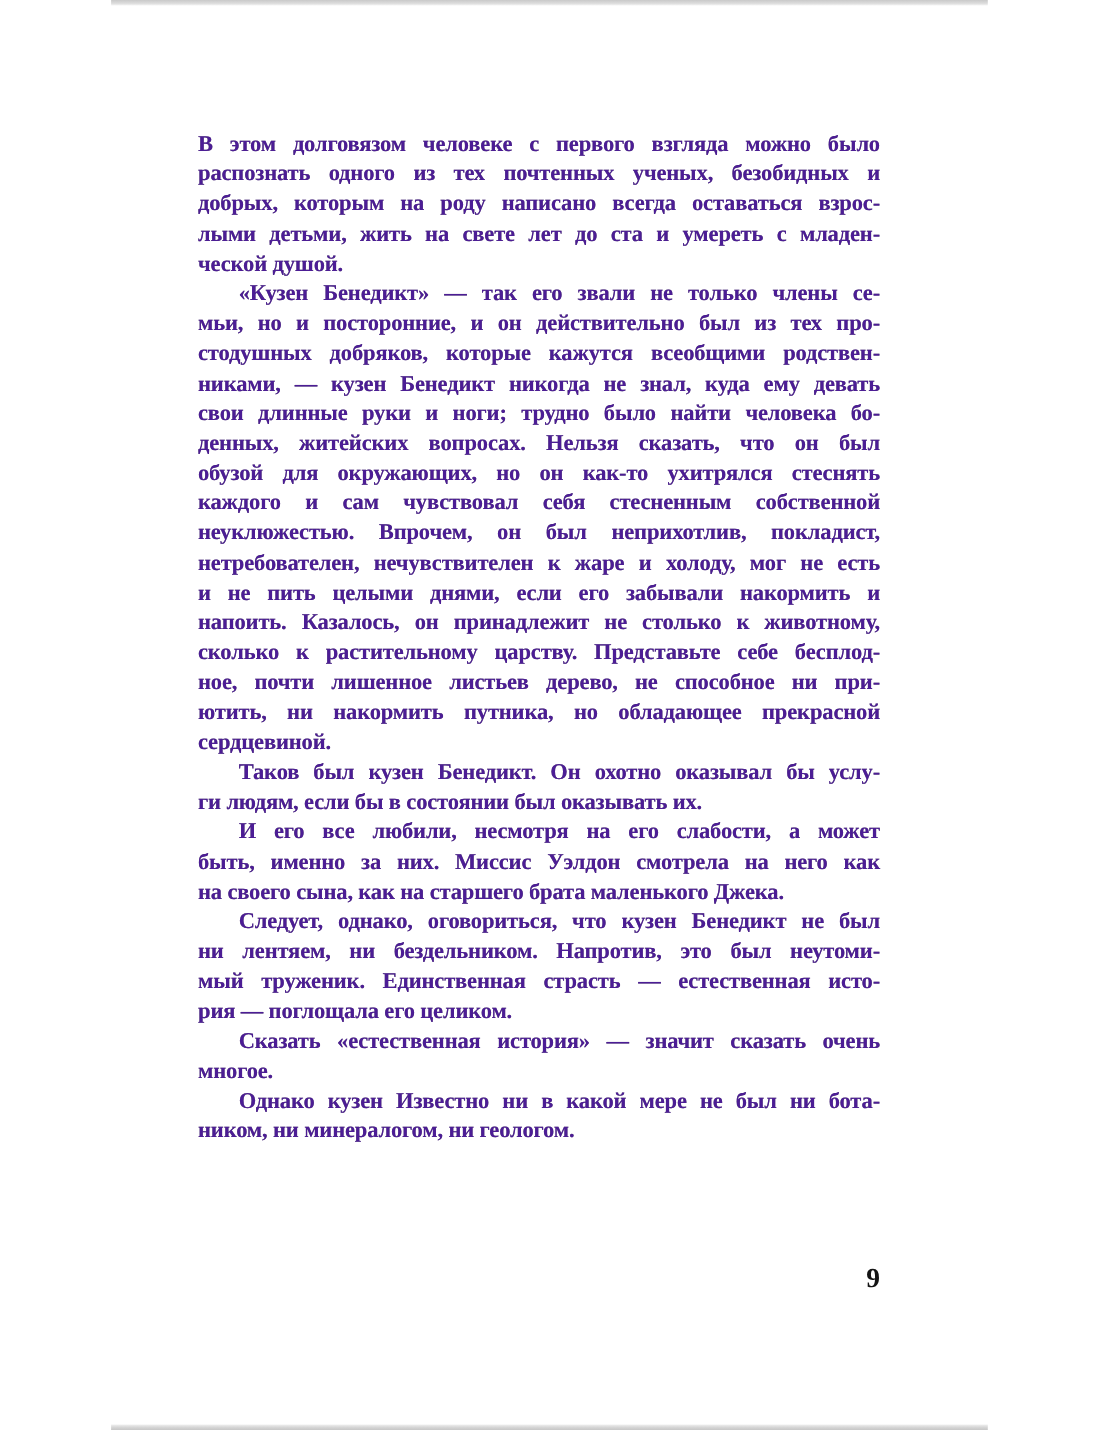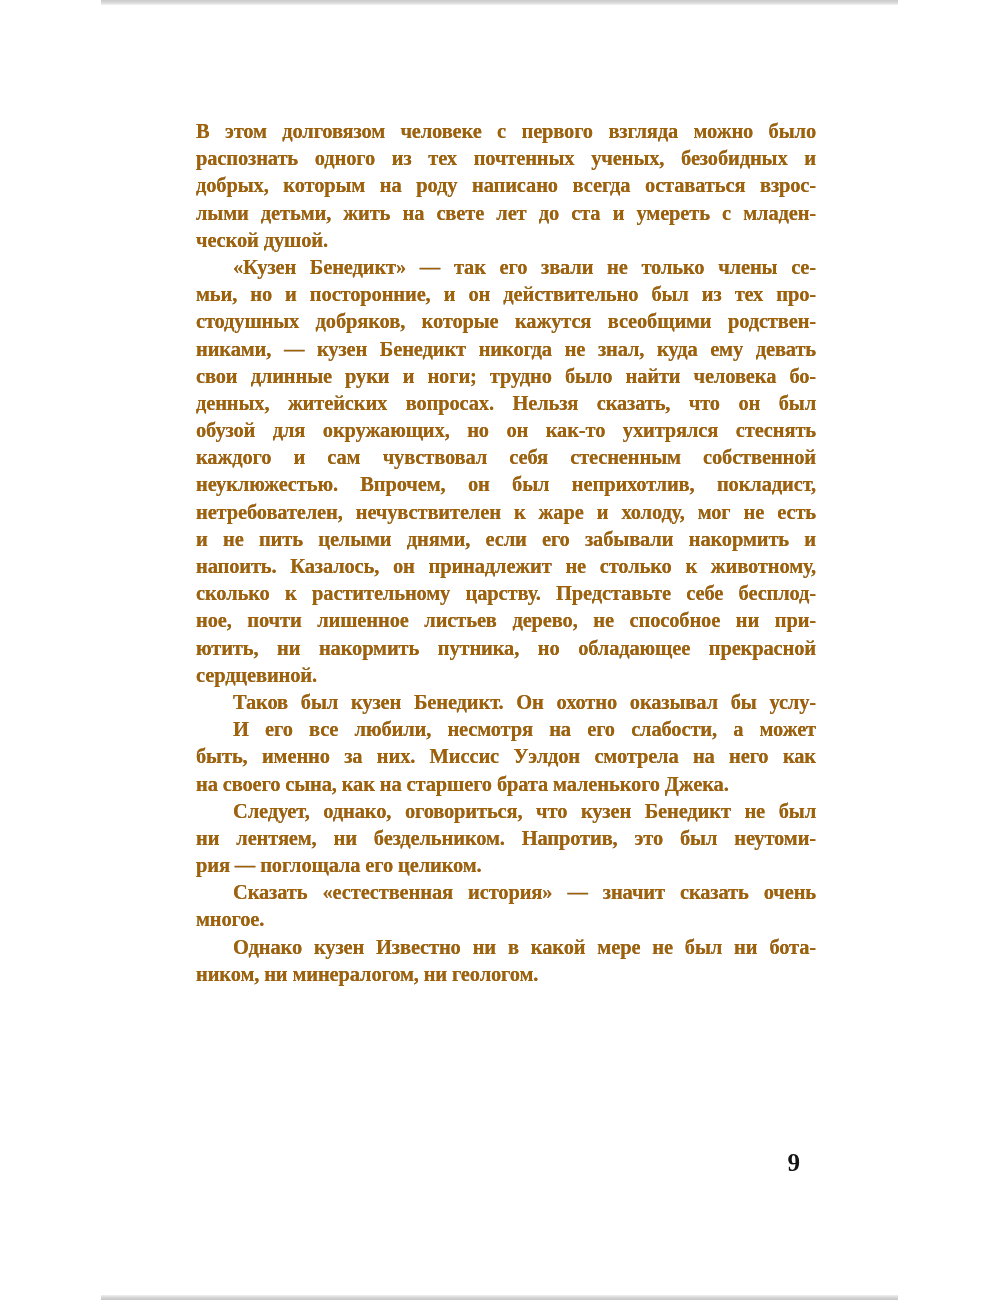--- a/index.html
+++ b/index.html
@@ -22,27 +22,27 @@
   .edge-top {
     top: 0;
     background: linear-gradient(to bottom, #c9c9c9 0%, #dcdcdc 60%, #f4f4f4 100%);
   }
   .edge-bottom {
     top: 1295px;
     background: linear-gradient(to bottom, #f0f0f0 0%, #d6d6d6 50%, #c6c6c6 100%);
   }
   .page-text {
     position: absolute;
-    left: 196px;
+    left: 180px;
     top: 118px;
     width: 620px;
     font-family: "Liberation Serif", "DejaVu Serif", serif;
     font-weight: bold;
     font-size: 20.5px;
-    color: #a16207;
+    color: #4c1d95;
     line-height: 27.2px;
     letter-spacing: -0.15px;
     text-shadow: 0 0 0.6px rgba(20,20,20,0.55);
   }
   .line {
     display: block;
     height: 27.2px;
     white-space: nowrap;
     text-align: justify;
     text-align-last: justify;
@@ -93,29 +93,31 @@
       <span class="line">нетребователен, нечувствителен к жаре и холоду, мог не есть</span>
       <span class="line">и не пить целыми днями, если его забывали накормить и</span>
       <span class="line">напоить. Казалось, он принадлежит не столько к животному,</span>
       <span class="line">сколько к растительному царству. Представьте себе бесплод-</span>
       <span class="line">ное, почти лишенное листьев дерево, не способное ни при-</span>
       <span class="line">ютить, ни накормить путника, но обладающее прекрасной</span>
       <span class="line last">сердцевиной.</span>
     </div>
     <div class="paragraph">
       <span class="line indent">Таков был кузен Бенедикт. Он охотно оказывал бы услу-</span>
+      <span class="line last">ги людям, если бы в состоянии был оказывать их.</span>
     </div>
     <div class="paragraph">
       <span class="line indent">И его все любили, несмотря на его слабости, а может</span>
       <span class="line">быть, именно за них. Миссис Уэлдон смотрела на него как</span>
       <span class="line last">на своего сына, как на старшего брата маленького Джека.</span>
     </div>
     <div class="paragraph">
       <span class="line indent">Следует, однако, оговориться, что кузен Бенедикт не был</span>
       <span class="line">ни лентяем, ни бездельником. Напротив, это был неутоми-</span>
+      <span class="line">мый труженик. Единственная страсть — естественная исто-</span>
       <span class="line last">рия — поглощала его целиком.</span>
     </div>
     <div class="paragraph">
       <span class="line indent">Сказать «естественная история» — значит сказать очень</span>
       <span class="line last">многое.</span>
     </div>
     <div class="paragraph">
       <span class="line indent">Однако кузен Известно ни в какой мере не был ни бота-</span>
       <span class="line last">ником, ни минералогом, ни геологом.</span>
     </div>

